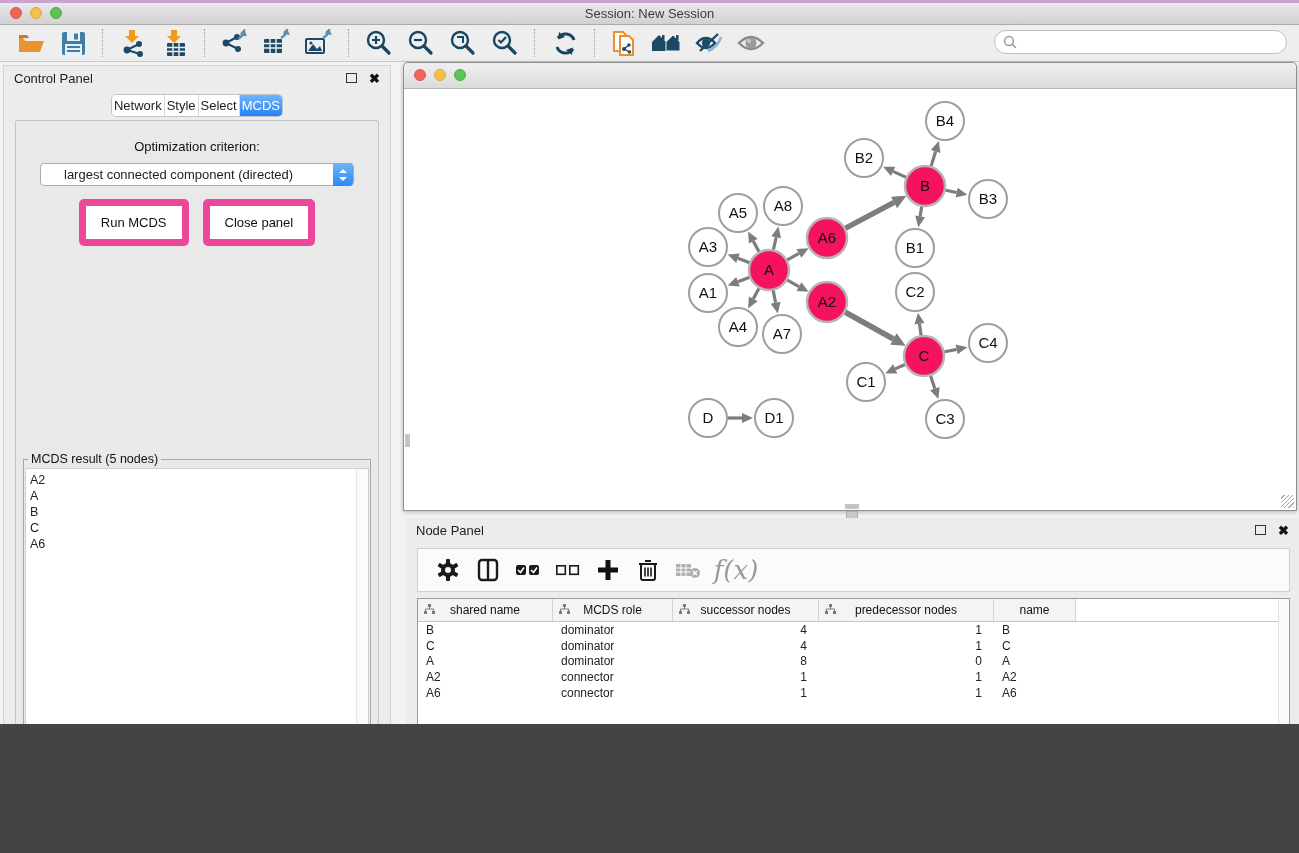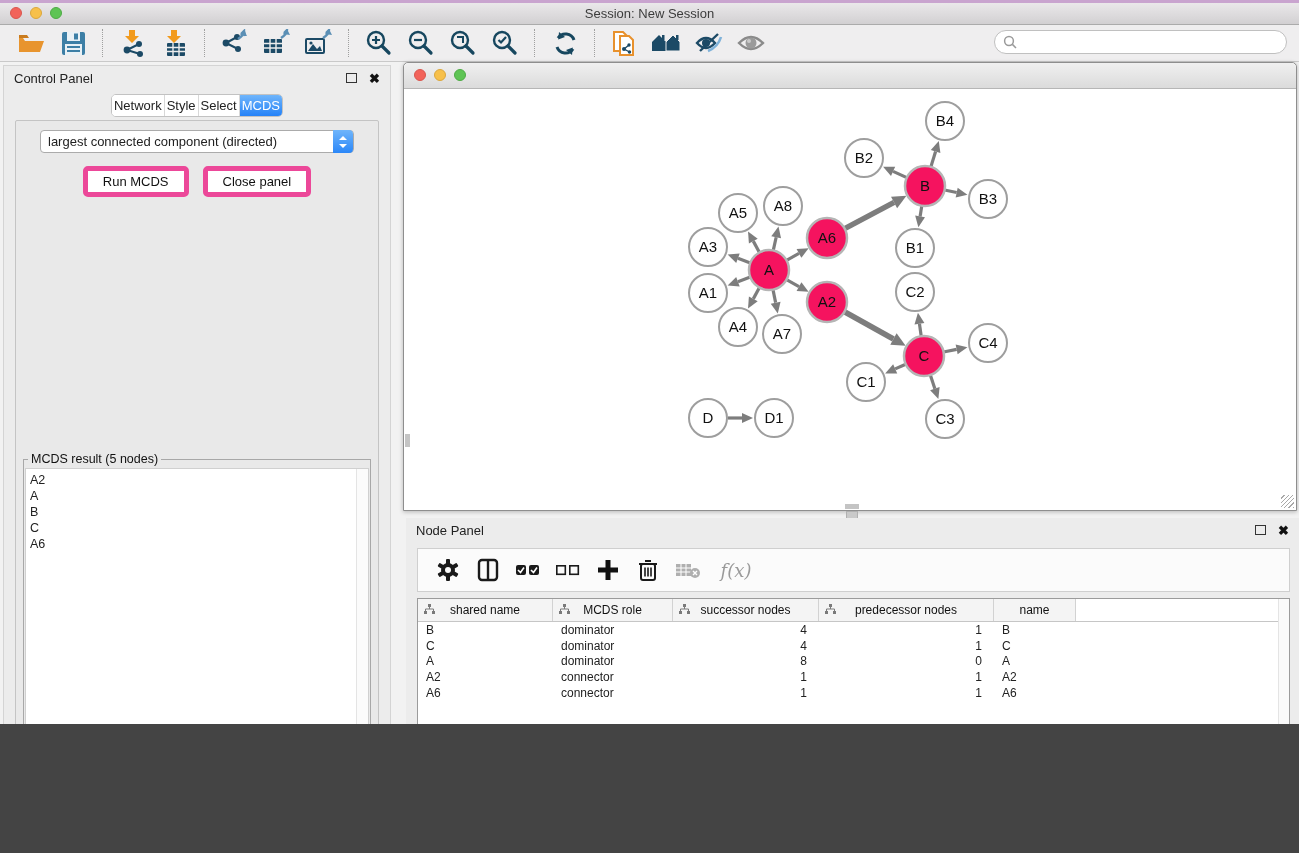--- a/index.html
+++ b/index.html
@@ -35,26 +35,26 @@
   .close-x{font-size:13px;font-weight:bold;color:#111;cursor:pointer;line-height:1;}
   .seg-wrap{display:flex;justify-content:center;margin-top:4px;}
   .seg{display:inline-flex;background:#fff;border:1px solid #C2C2C2;border-radius:5px;overflow:hidden;}
   .seg .stab{padding:3px 2px;font-size:13px;color:#222;border-left:1px solid #D8D8D8;cursor:pointer;background:#fff;}
   .seg .stab:first-child{border-left:none;}
   .seg .stab.active{background:linear-gradient(#6FB5FB,#2482F8);color:#fff;}
   .cp-content{position:absolute;left:11px;right:11px;top:54px;bottom:10px;background:#E9E9E9;
               border:1px solid #C4C4C4;border-radius:2px;}
   .opt-label{text-align:center;font-size:13px;margin-top:18px;color:#111;}
   .dropdown{position:relative;margin:9px auto 0;width:314px;height:23px;background:#fff;border:1px solid #ABABAB;
-            border-radius:4px;display:flex;align-items:center;font-size:13px;padding-left:7px;box-sizing:border-box;cursor:pointer;}
+            border-radius:4px;display:flex;align-items:center;font-size:13px;padding-left:23px;box-sizing:border-box;cursor:pointer;}
   .dd-step{position:absolute;right:0;top:-1px;width:20px;height:23px;border-radius:0 4px 4px 0;
            background:linear-gradient(#6FB5FB,#2B87F8);display:flex;flex-direction:column;align-items:center;justify-content:center;}
   .dd-step svg{display:block;}
   .btn-row{display:flex;justify-content:center;gap:14px;margin-top:13px;}
-  .mac-btn{background:#fff;border:5px solid #ec4899;border-radius:5px;font-size:13px;padding:3px 15px;
+  .mac-btn{background:#fff;border:7px solid #ec4899;border-radius:5px;font-size:13px;padding:9px 15px;
            color:#111;cursor:pointer;font-family:"Liberation Sans",sans-serif;}
   .groupbox{position:absolute;left:7px;right:7px;top:338px;bottom:4px;border:1px solid #A8A8A8;padding-left:44px;}
   .gb-legend{position:absolute;top:-8px;left:4px;background:#E9E9E9;font-size:12.5px;padding:0 3px;color:#111;}
   .gb-list{position:absolute;left:1px;right:1px;top:8px;bottom:1px;background:#fff;border:1px solid #D0D0D0;
            font-size:12.5px;overflow:hidden;}
   .gb-items{padding:3px 0 0 4px;line-height:16px;}
   .gb-scroll{position:absolute;right:0;top:0;bottom:0;width:11px;background:#FBFBFB;border-left:1px solid #E4E4E4;}
   
   .net-window{position:absolute;left:403px;top:0px;width:894px;height:449px;background:#fff;
               border:1px solid #8E8E8E;border-radius:5px 5px 0 0;box-sizing:border-box;box-shadow:0 1px 4px rgba(0,0,0,.25);}
@@ -65,21 +65,21 @@
   .scroll-stub-left{position:absolute;left:0;top:345px;width:5px;height:13px;background:#C4C4C4;}
   .scroll-stub-bottom{position:absolute;left:440px;bottom:0;width:14px;height:5px;background:#C4C4C4;}
   .resize-grip{position:absolute;right:1px;bottom:1px;width:13px;height:13px;
     background:repeating-linear-gradient(135deg,transparent,transparent 2px,#A9A9A9 2px,#A9A9A9 3px);}
   
   .table-panel{position:absolute;left:406px;top:456px;width:893px;height:302px;background:#ECECEC;}
   .tp-toolbar{position:absolute;left:11px;right:9px;top:30px;height:44px;background:#FBFBFB;
               border:1px solid #CFCFCF;display:flex;align-items:center;padding-left:12px;box-sizing:border-box;gap:4px;}
   .tp-btn{width:36px;height:34px;border:none;background:transparent;display:flex;align-items:center;
           justify-content:center;cursor:pointer;padding:0;}
-  .fx{font-family:"DejaVu Serif",serif;font-style:italic;font-size:18px;color:#9A9A9A;}
+  .fx{font-family:"DejaVu Serif",serif;font-style:italic;font-size:26px;color:#9A9A9A;}
   .dtable{position:absolute;left:11px;right:9px;top:80px;bottom:35px;background:#fff;border:1px solid #9B9B9B;
           font-size:12px;overflow:hidden;}
   .thead{display:flex;height:22px;border-bottom:1px solid #C6C6C6;background:#F4F4F4;align-items:stretch;}
   .th{display:flex;align-items:center;justify-content:center;position:relative;border-right:1px solid #D2D2D2;
       color:#111;gap:5px;box-sizing:border-box;}
   .th .tree-ic{position:absolute;left:6px;top:5px;}
   .trow{display:flex;height:15.7px;align-items:center;}
   .td{box-sizing:border-box;padding:0 8px;white-space:nowrap;overflow:hidden;}
   .c0{width:135px;} .c1{width:120px;} .c2{width:146px;} .c3{width:175px;} .c4{width:82px;} .c5{flex:1;border-right:none;}
   .num{text-align:right;padding-right:12px;}
@@ -270,20 +270,21 @@
       </div>
       <div class="seg-wrap">
         <div class="seg">
           <span class="stab">Network</span>
           <span class="stab">Style</span>
           <span class="stab">Select</span>
           <span class="stab active">MCDS</span>
         </div>
       </div>
       <div class="cp-content">
+        <div class="opt-label">Optimization criterion:</div>
         <div class="dropdown">
           <span>largest connected component (directed)</span>
           <span class="dd-step">
             <svg width="10" height="14" viewBox="0 0 10 14">
                 <path d="M5 1 L9 5 H1 Z" fill="#fff"></path>
                 <path d="M5 13 L1 9 H9 Z" fill="#fff"></path>
               </svg>
           </span>
         </div>
         <div class="btn-row">

